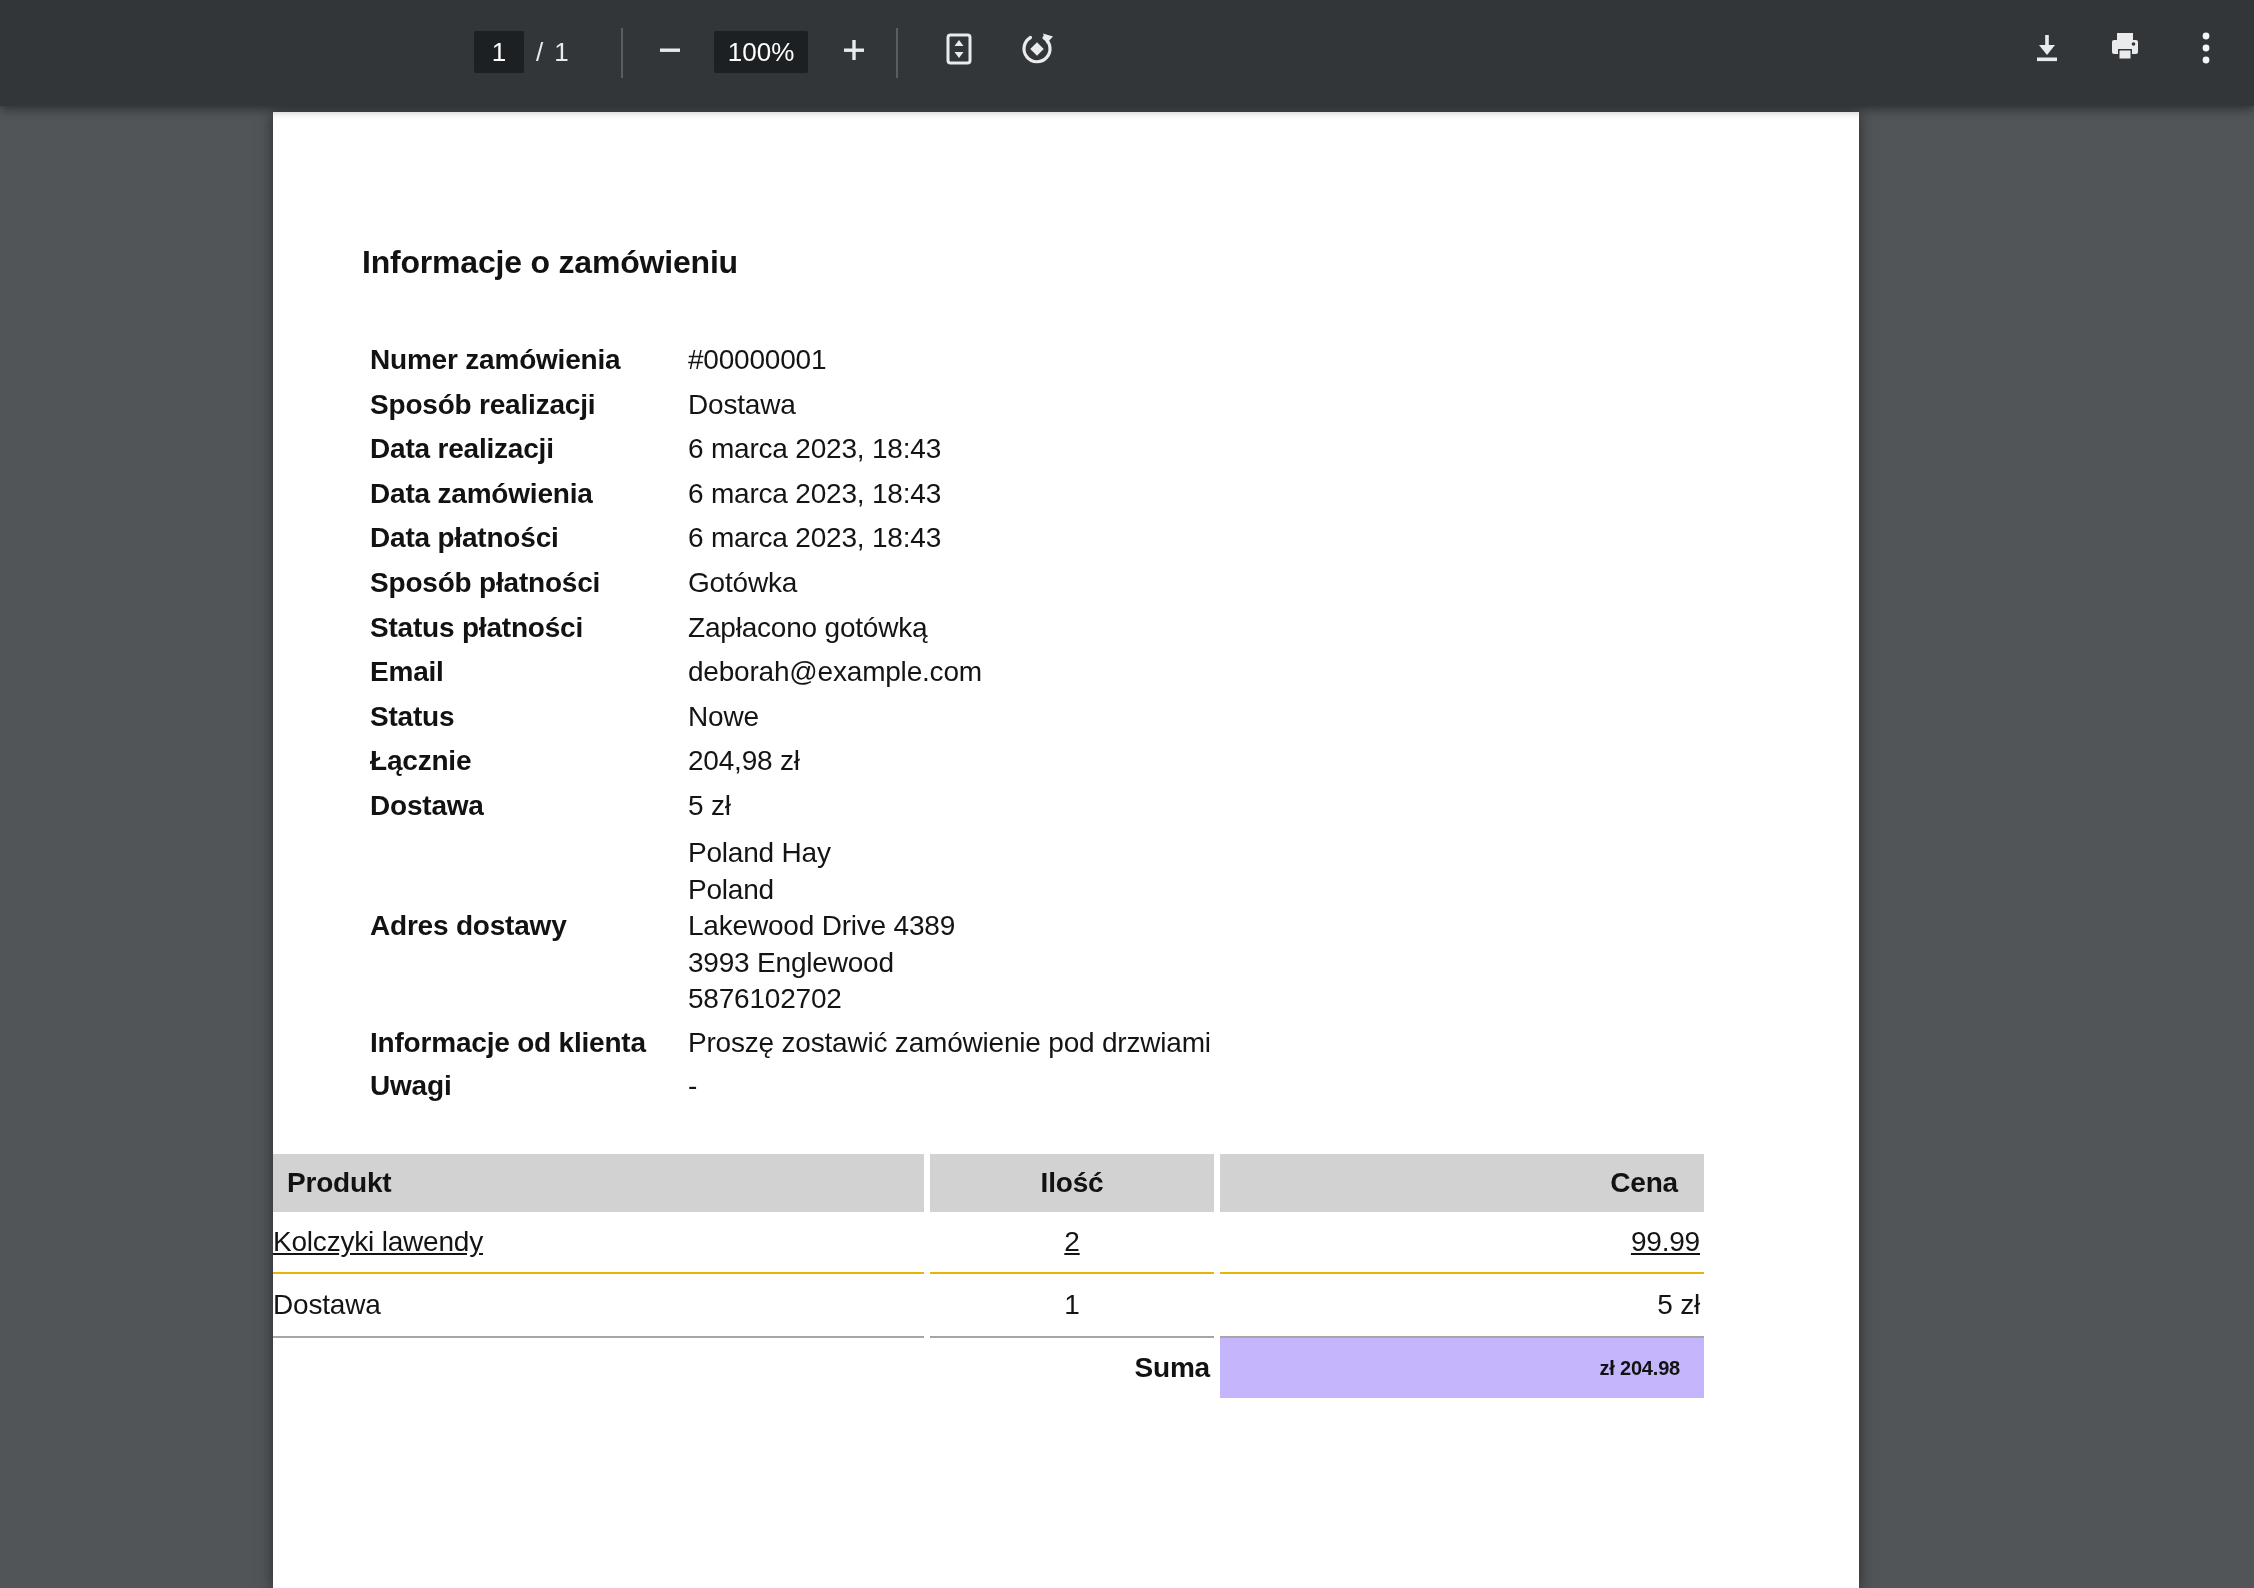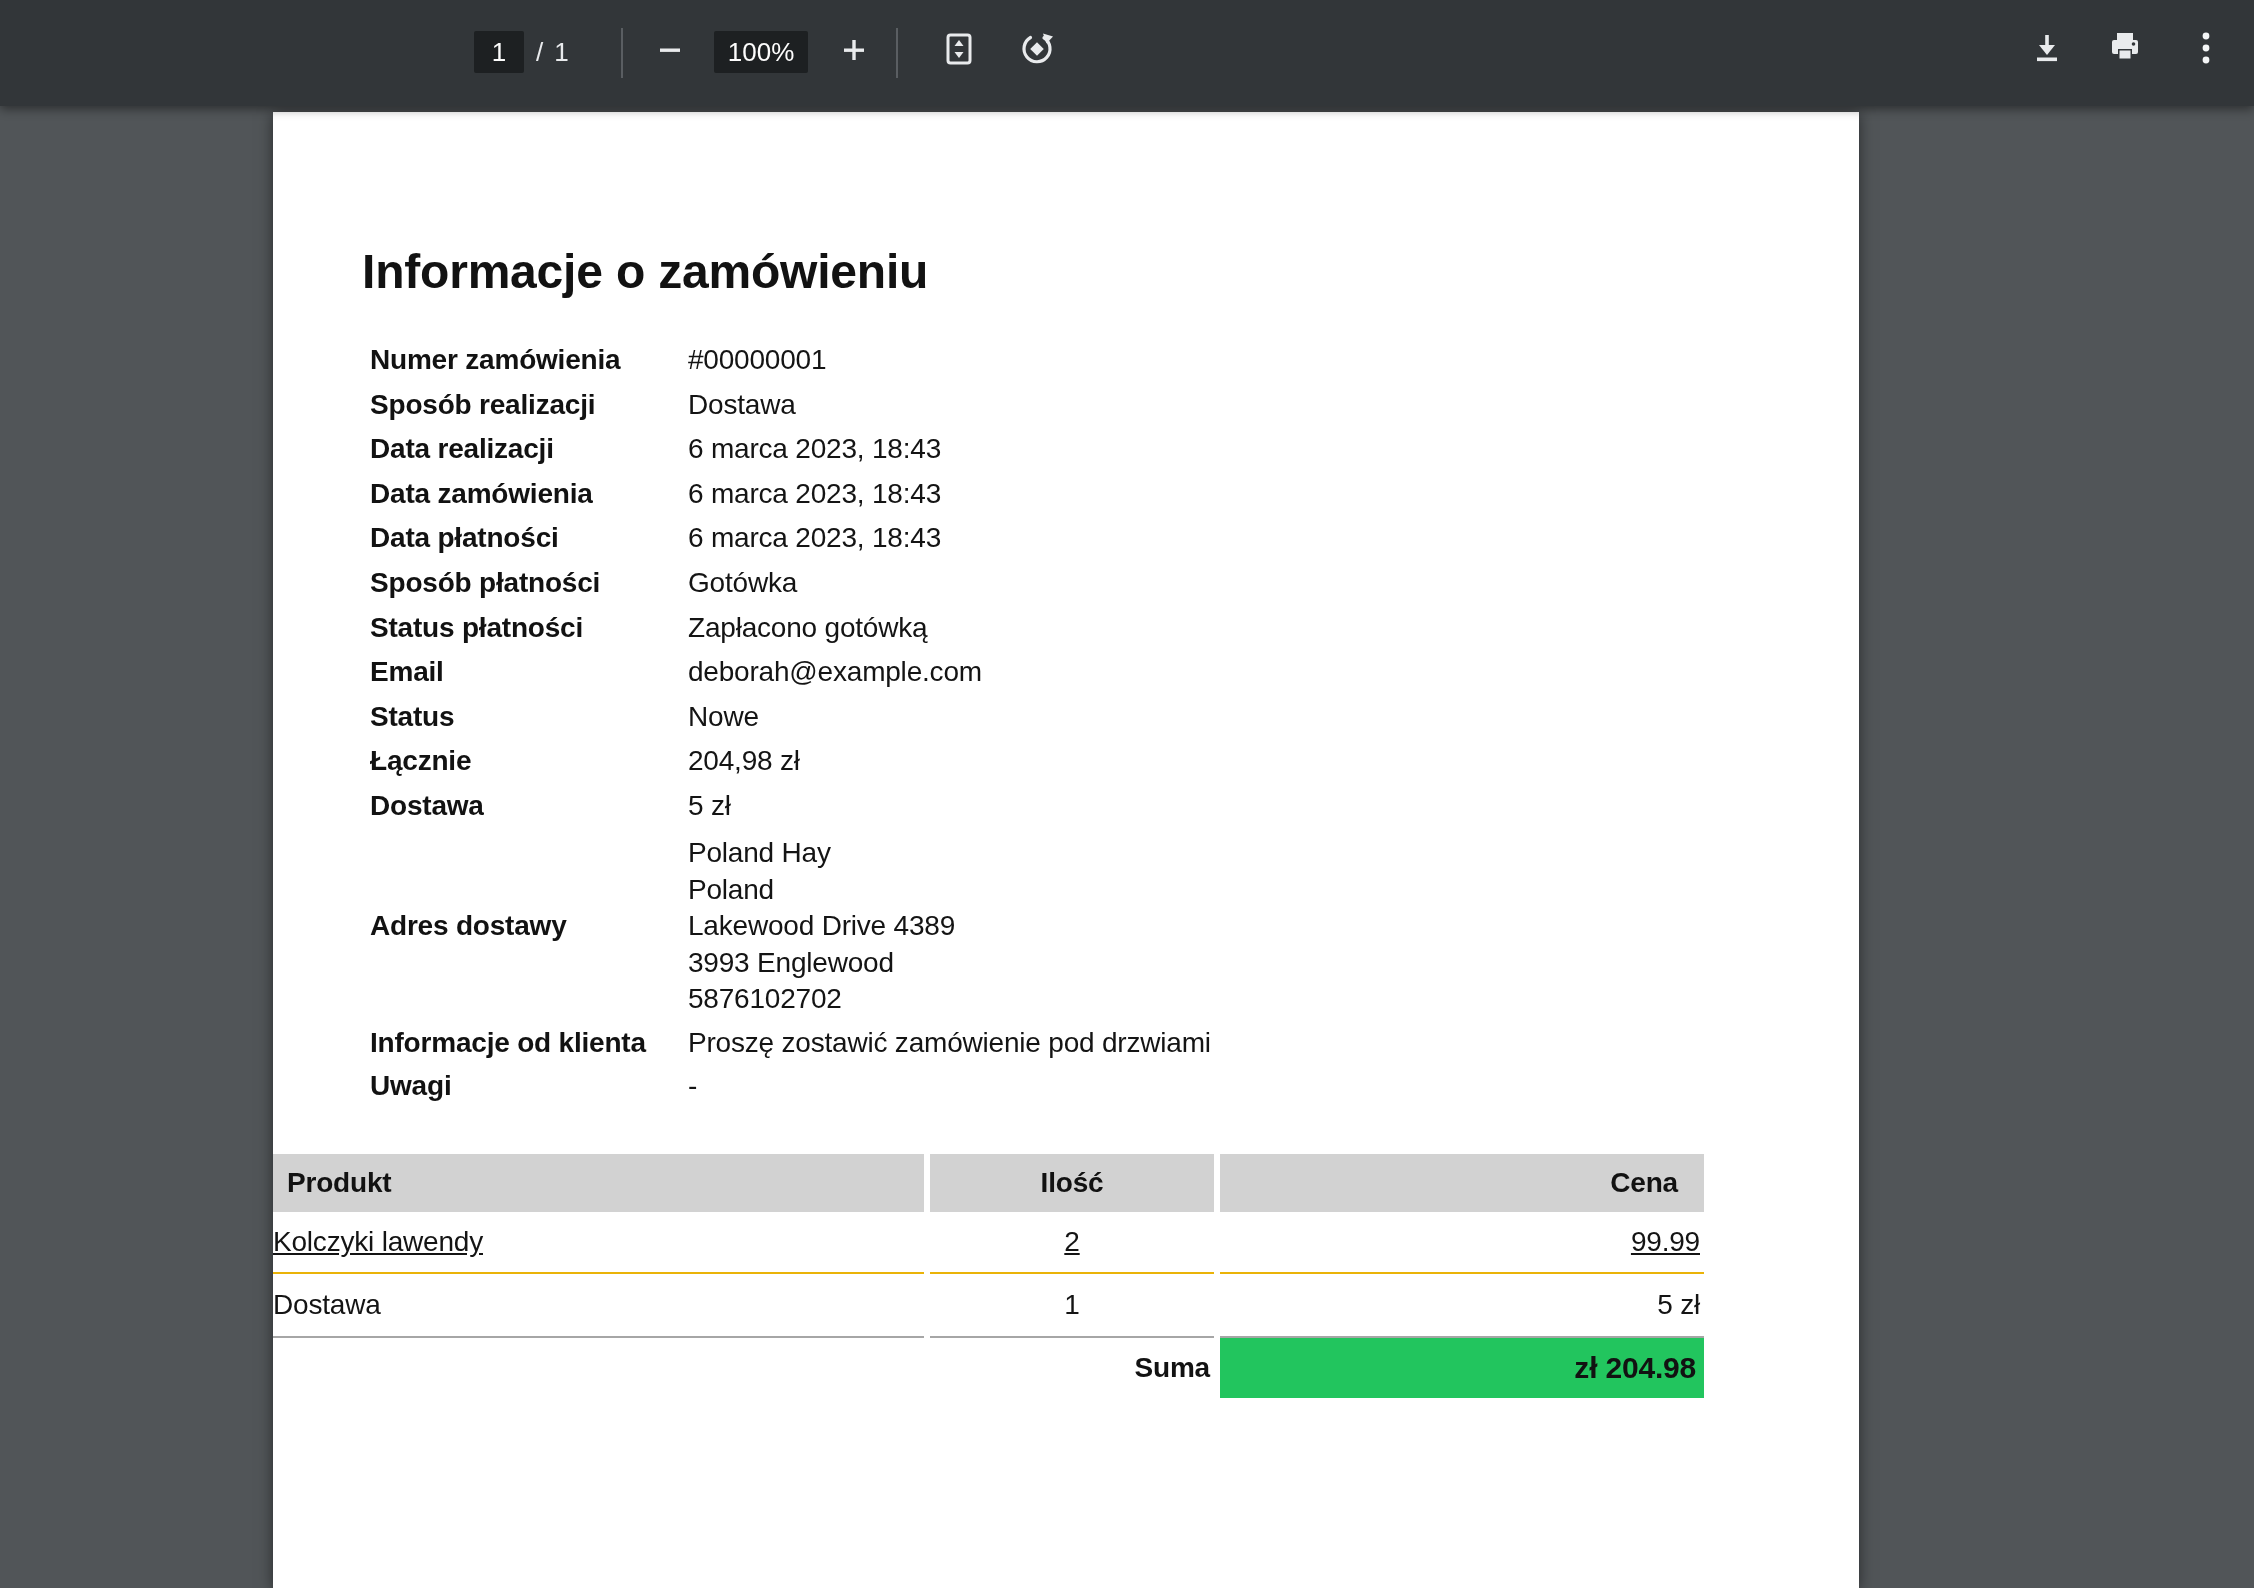--- a/index.html
+++ b/index.html
@@ -23,21 +23,21 @@
   .fit-btn{left:936px;top:27px;width:46px;height:46px;}
   .rotate-btn{left:1014px;top:27px;width:46px;height:46px;}
   .dl-btn{left:2024px;top:26px;width:46px;height:46px;}
   .print-btn{left:2102px;top:26px;width:46px;height:46px;}
   .more-btn{left:2183px;top:26px;width:46px;height:46px;}
 
   
   .page{position:absolute;left:273px;top:112px;width:1586px;height:1476px;background:#ffffff;
         box-shadow:0 2px 14px rgba(0,0,0,.5);}
   .page *{letter-spacing:-0.2px;}
-  .doc-title{position:absolute;left:89px;top:132px;font-size:48px;font-weight:bold;color:#121212;}
+  .doc-title{position:absolute;left:89px;top:132px;font-size:32px;font-weight:bold;color:#121212;}
   .frow{position:absolute;left:0;width:1500px;height:44px;display:flex;align-items:center;}
   .frow .lab{position:absolute;left:97px;font-size:28px;font-weight:bold;color:#121212;}
   .frow .val{position:absolute;left:415px;font-size:28px;color:#141414;}
   .addr-label{position:absolute;left:97px;top:792px;height:44px;display:flex;align-items:center;
               font-size:28px;font-weight:bold;color:#121212;}
   .addr-lines{position:absolute;left:415px;top:723px;font-size:28px;color:#141414;line-height:36.5px;}
 
   
   .otable{position:absolute;left:93px;width:1431px;}
   .trow{display:flex;gap:6px;}
@@ -48,23 +48,23 @@
   .thead-row .c1{padding-left:14px;}
   .thead-row .c3{padding-right:26px;}
   .data1{position:absolute;top:1100px;left:0;}
   .data2{position:absolute;top:1162px;left:0;}
   .data1 .cell{height:62px;border-bottom:2px solid #eab308;text-decoration:underline;}
   .data2 .cell{height:64px;border-bottom:2px solid #a6a6a6;}
   .data1 .c3,.data2 .c3{padding-right:4px;}
   .total-row{position:absolute;top:1226px;left:0;justify-content:space-between;}
   .total-row .sum-label{width:941px;height:60px;display:flex;align-items:center;justify-content:flex-end;
                         box-sizing:border-box;padding-right:4px;font-size:28px;font-weight:bold;color:#121212;}
-  .total-row .sum-box{width:484px;height:60px;background:#22c55e;display:flex;align-items:center;
-                      justify-content:flex-end;box-sizing:border-box;padding-right:8px;
-                      font-size:30px;font-weight:bold;color:#121212;}
+  .total-row .sum-box{width:484px;height:60px;background:#c4b5fd;display:flex;align-items:center;
+                      justify-content:flex-end;box-sizing:border-box;padding-right:24px;
+                      font-size:20px;font-weight:bold;color:#121212;}
 </style>
 </head>
 <body>
 
 <div class="viewer">
 
   <div class="toolbar">
 
     <div class="tb-abs dark-box page-box">
       <span>1</span>

